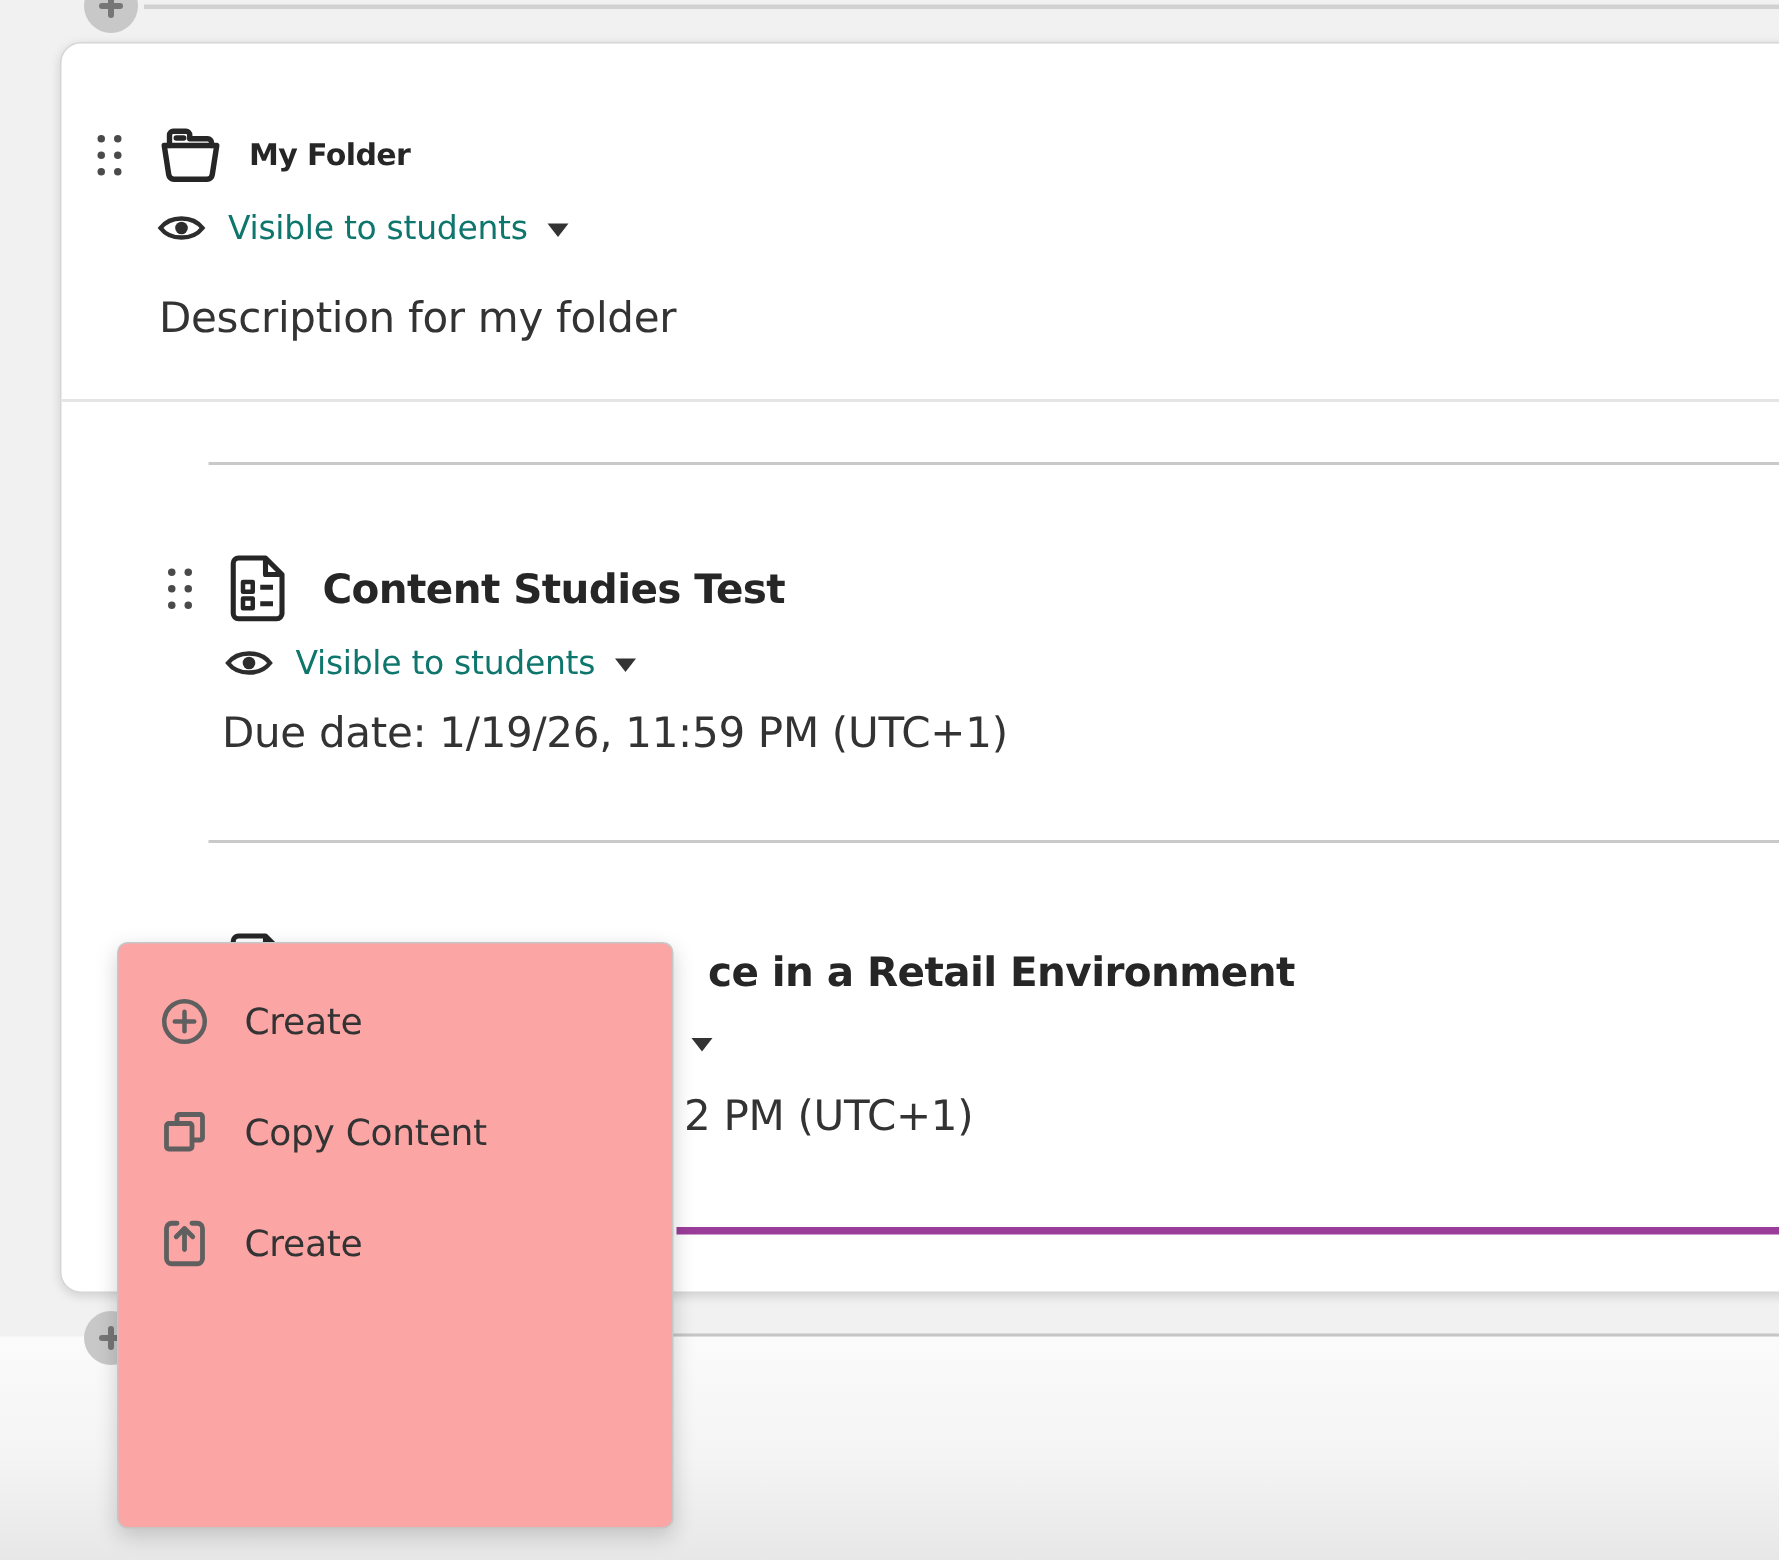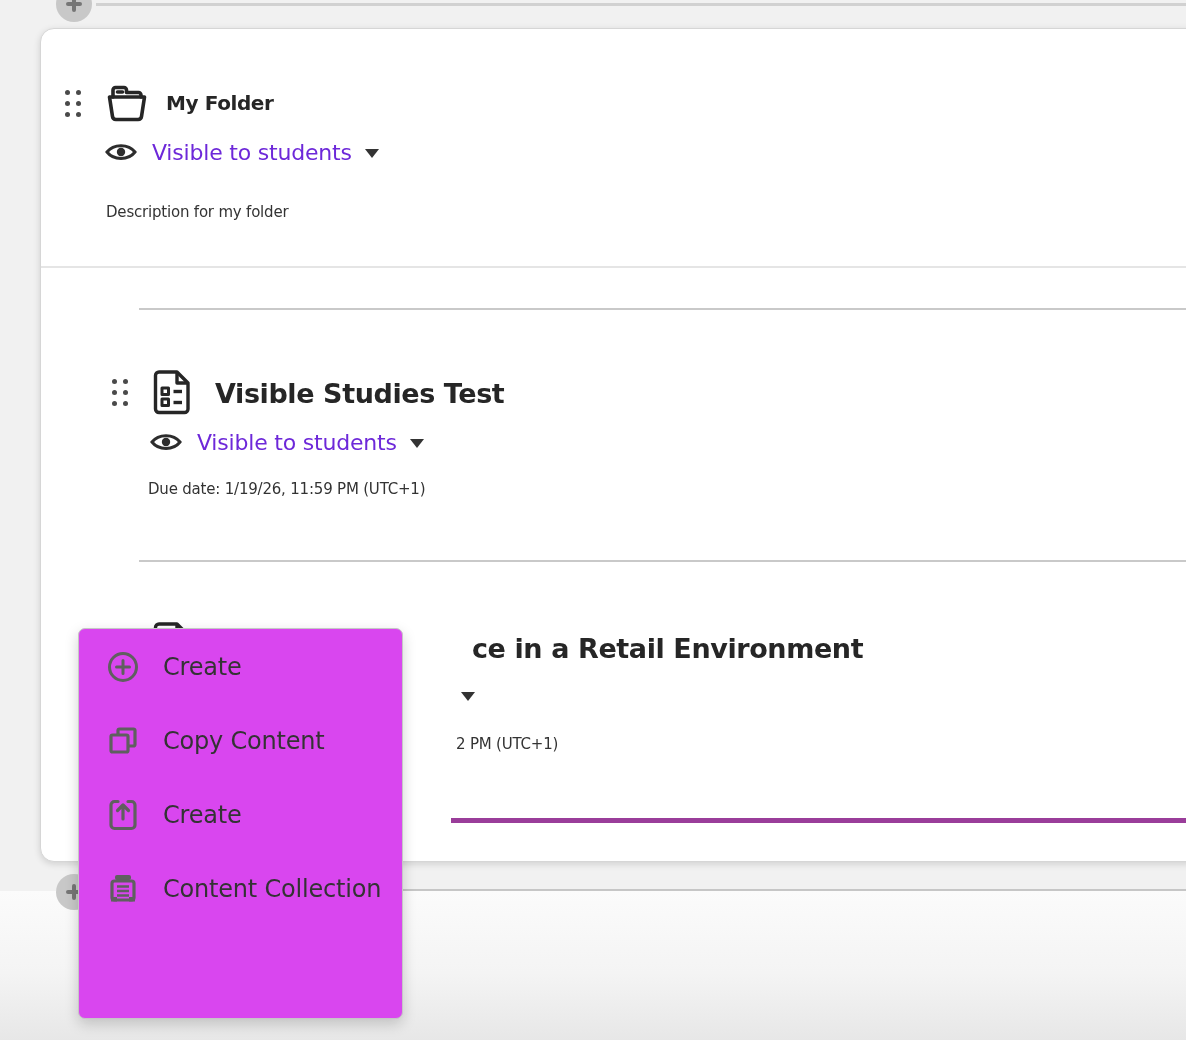--- a/index.html
+++ b/index.html
@@ -38,42 +38,42 @@
     background:#fff; border:1px solid #d6d6d6; border-radius:14px;
     box-shadow:0 2px 7px rgba(0,0,0,0.14); z-index:2;
   }
   .drag-handle { position:absolute; display:grid; grid-template-columns:5px 5px; grid-gap:6px 6px; cursor:grab; }
   .drag-handle i { width:5px; height:5px; border-radius:50%; background:#4a4a4a; }
 
   .item-title { position:absolute; font-size:20px; font-weight:bold; color:#262626; letter-spacing:-0.4px; line-height:36px; white-space:nowrap; }
   .item-title.sub { font-size:27px; }
 
   .visibility-row { position:absolute; display:flex; align-items:center; cursor:pointer; }
-  .visibility-row .vis-label { font-size:22px; color:#6d28d9; margin-left:14px; letter-spacing:-0.2px; white-space:nowrap; }
+  .visibility-row .vis-label { font-size:22px; color:#0f766e; margin-left:14px; letter-spacing:-0.2px; white-space:nowrap; }
   .caret-down { width:0; height:0; border-left:7px solid transparent; border-right:7px solid transparent; border-top:9px solid #333; margin-left:13px; margin-top:3px; }
-  .meta-text { position:absolute; font-size:15px; color:#333; letter-spacing:-0.2px; line-height:30px; white-space:nowrap; }
+  .meta-text { position:absolute; font-size:28px; color:#333; letter-spacing:-0.2px; line-height:30px; white-space:nowrap; }
 
   .divider-full { position:absolute; left:0; right:0; top:237px; height:2px; background:#e5e5e5; }
   .divider-inset { position:absolute; left:98px; right:0; height:2px; background:#c9c9c9; }
 
   .icon-abs { position:absolute; }
 
   
   .purple-line { position:absolute; left:410px; right:-10px; top:789px; height:5px; background:#9a3d9a; z-index:3; }
 
   
   .frag { z-index:1; }
   .caret-frag { position:absolute; left:407px; top:660px; }
 
   
   .menu {
-    position:absolute; left:78px; top:628px; width:325px; height:391px;
-    background:#d946ef; border:1px solid #c6c6c6; border-radius:7px;
+    position:absolute; left:78px; top:628px; width:371px; height:391px;
+    background:#fca5a5; border:1px solid #c6c6c6; border-radius:7px;
     box-shadow:0 5px 14px rgba(0,0,0,0.18); z-index:20;
-    padding-top:1px; list-style:none;
+    padding-top:15px; list-style:none;
   }
   .menu li {
     height:74px; display:flex; align-items:center; padding-left:27px; cursor:pointer;
   }
   .menu .mi-icon { width:34px; height:34px; flex:0 0 34px; display:flex; align-items:center; justify-content:center; }
   .menu .mi-label { margin-left:23px; font-size:24px; color:#333; letter-spacing:-0.2px; white-space:nowrap; }
 
   svg { display:block; }
 </style>
 </head>
@@ -136,21 +136,21 @@
     <span class="icon-abs" style="left:111px; top:340px;">
       <svg width="41" height="47" viewBox="0 0 41 47" fill="none" stroke="#262626" stroke-width="3.4" stroke-linejoin="round">
         <path d="M7 3 H25 L36 14 V40 a3.5 3.5 0 0 1 -3.5 3.5 H7 a3.5 3.5 0 0 1 -3.5 -3.5 V6.5 A3.5 3.5 0 0 1 7 3 Z"></path>
         <path d="M25 4 V14 H35"></path>
         <rect x="10" y="19" width="6.5" height="6.5" stroke-width="3"></rect>
         <rect x="10" y="30" width="6.5" height="6.5" stroke-width="3"></rect>
         <path d="M21.5 22.5 H30" stroke-width="3.4"></path>
         <path d="M21.5 33.5 H30" stroke-width="3.4"></path>
       </svg>
     </span>
-    <a class="item-title sub" style="left:174px; top:347px;">Visible Studies Test</a>
+    <a class="item-title sub" style="left:174px; top:347px;">Content Studies Test</a>
     <div class="visibility-row" style="left:108px; top:400px;">
       <span>
         <svg width="34" height="26" viewBox="0 0 34 26" fill="none">
           <path d="M3 13 C9.5 4.5 24.5 4.5 31 13 C24.5 21.5 9.5 21.5 3 13 Z" stroke="#2d2d2d" stroke-width="3"></path>
           <circle cx="17" cy="13" r="4.2" fill="#2d2d2d"></circle>
         </svg>
       </span>
       <span class="vis-label">Visible to students</span>
       <span class="caret-down"></span>
     </div>
@@ -192,27 +192,15 @@
     </li>
     <li>
       <span class="mi-icon">
         <svg width="32" height="34" viewBox="0 0 32 34" fill="none" stroke="#5f5f5f" stroke-width="3.2" stroke-linejoin="round" stroke-linecap="round">
           <path d="M11 3.5 H7.5 a3.5 3.5 0 0 0 -3.5 3.5 V27 a3.5 3.5 0 0 0 3.5 3.5 H24.5 a3.5 3.5 0 0 0 3.5 -3.5 V7 a3.5 3.5 0 0 0 -3.5 -3.5 H21"></path>
           <path d="M16 21 V7 M10.5 12.5 L16 7 L21.5 12.5"></path>
         </svg>
       </span>
       <span class="mi-label">Create</span>
     </li>
-    <li>
-      <span class="mi-icon">
-        <svg width="34" height="34" viewBox="0 0 34 34" fill="none">
-          <rect x="9" y="3" width="16" height="5" rx="2" fill="#5f5f5f"></rect>
-          <rect x="6" y="9" width="22" height="19" rx="2.5" stroke="#5f5f5f" stroke-width="3.2" fill="none"></rect>
-          <path d="M11 14.5 H23 M11 19 H23 M11 23.5 H23" stroke="#5f5f5f" stroke-width="2.6"></path>
-          <rect x="5" y="25" width="6" height="4.5" fill="#5f5f5f"></rect>
-          <rect x="23" y="25" width="6" height="4.5" fill="#5f5f5f"></rect>
-        </svg>
-      </span>
-      <span class="mi-label">Content Collection</span>
-    </li>
   </ul>
 
 </div>
 
 </body></html>

